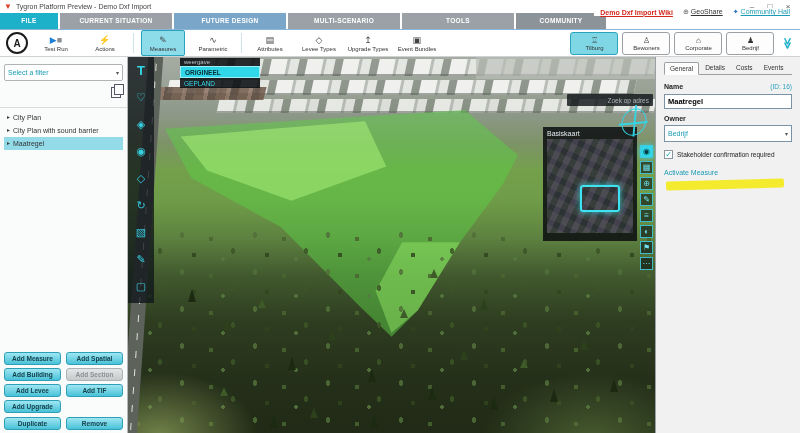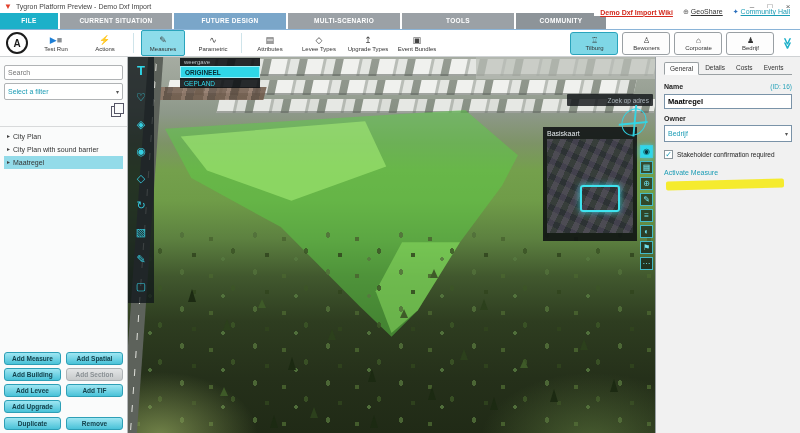--- a/index.html
+++ b/index.html
@@ -210,21 +210,20 @@
         <span class="sic">♟</span>
         <span>Bedrijf</span>
       </div>
       <span class="collapse">≫</span>
     </div>
   </div>
 
   <div class="main">
 
     <div class="sidebar">
-      <input class="sinput" placeholder="Search" style="">
       <div class="sfilter">
         <span>Select a filter</span>
         <span class="arr">▾</span>
       </div>
       <div class="copyrow"><span class="copyico"></span></div>
       <div class="sdivider"></div>
       <div class="slist">
         <div class="sitem">
           <span class="tri">▸</span>
           <span>City Plan</span>

